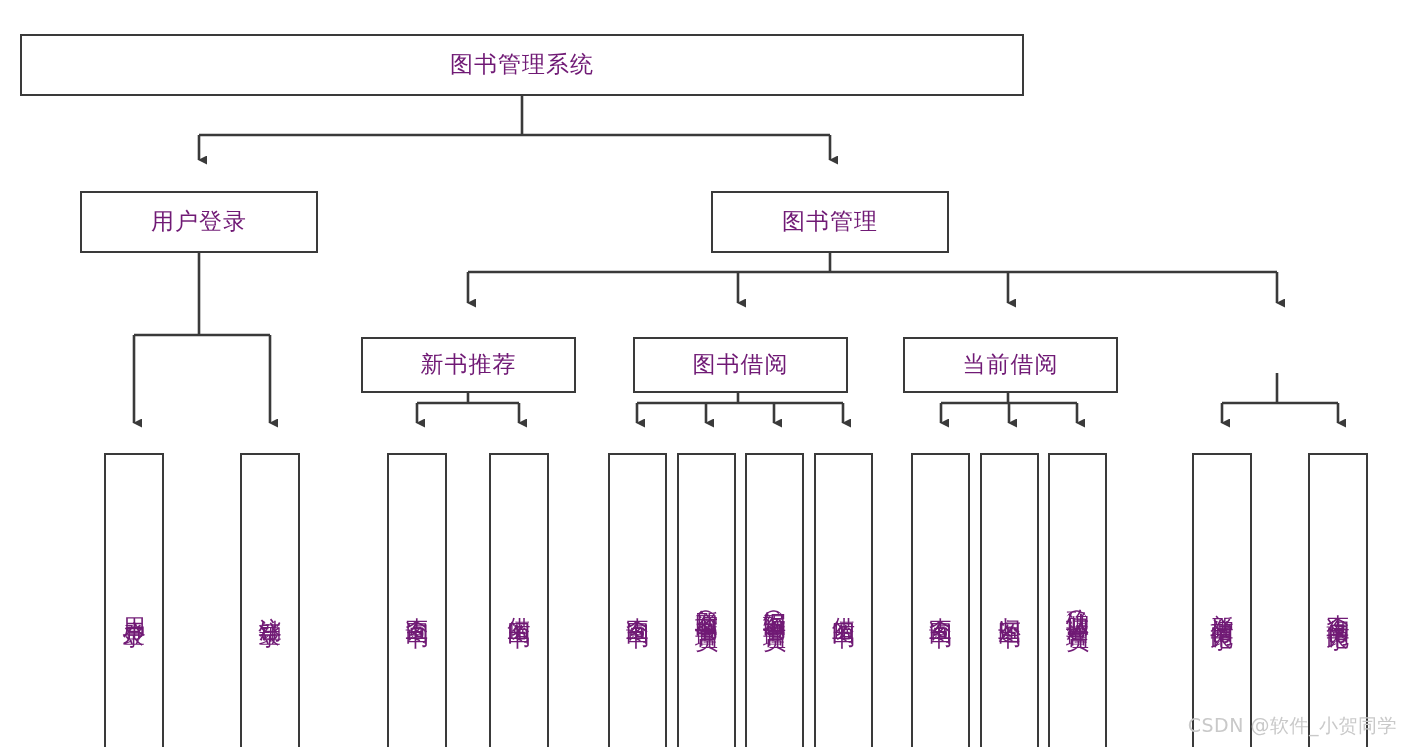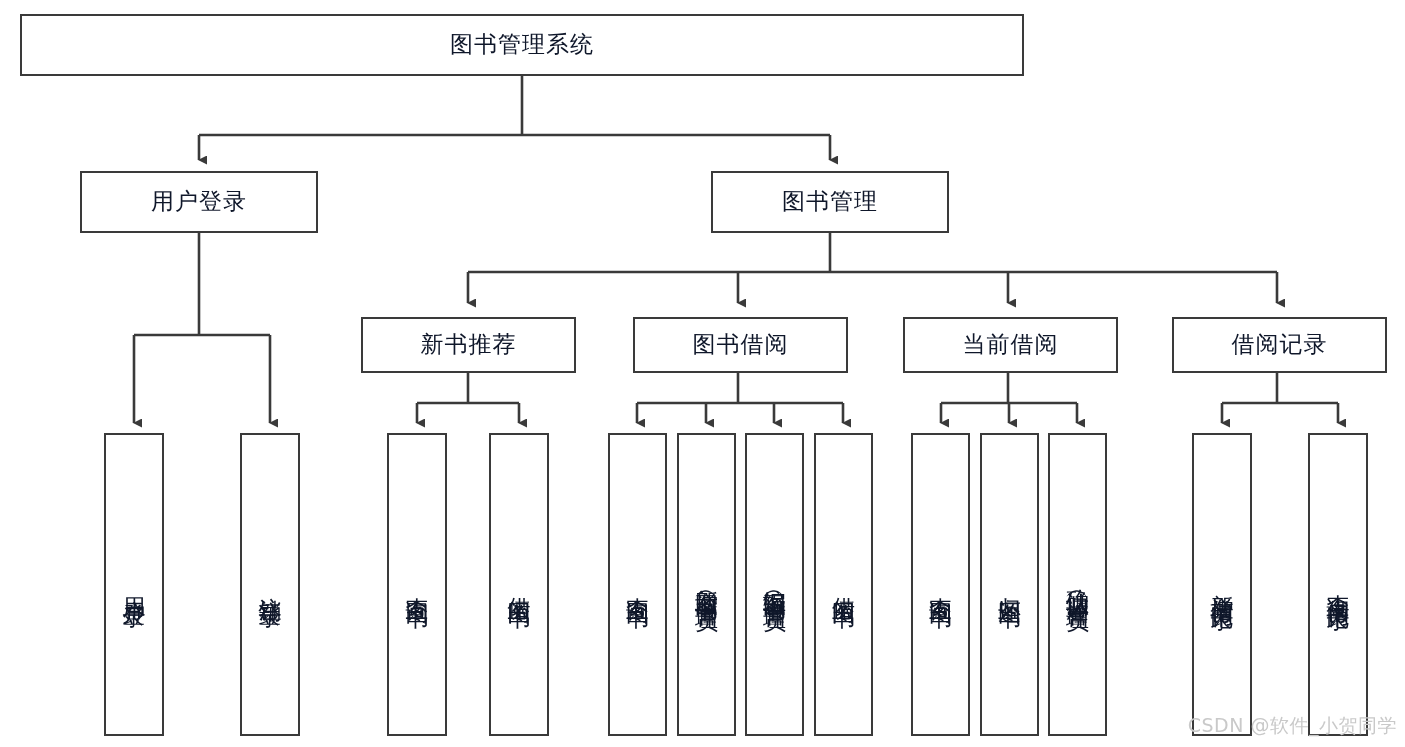--- a/index.html
+++ b/index.html
@@ -27,23 +27,24 @@
     pointer-events: none;
   }
   .node {
     position: absolute;
     box-sizing: border-box;
     background: #ffffff;
     border: 2px solid #3a3a3a;
     display: flex;
     align-items: center;
     justify-content: center;
-    color: #0f172a;
+    color: #701a75;
     text-align: center;
     z-index: 2;
+    margin-top: 20px;
   }
   .node-h {
     font-size: 23px;
     line-height: 1.2;
     letter-spacing: 1px;
   }
   .node-v {
     writing-mode: vertical-rl;
     text-orientation: upright;
     font-size: 23px;
@@ -135,23 +136,20 @@
 
   <div class="node node-h" style="left:711px; top:171px; width:238px; height:62px;">
     <span>图书管理</span>
   </div>
   <div class="node node-h" style="left:903px; top:317px; width:215px; height:56px;">
     <span>当前借阅</span>
   </div>
   <div class="node node-h" style="left:633px; top:317px; width:215px; height:56px;">
     <span>图书借阅</span>
   </div>
-  <div class="node node-h" style="left:1172px; top:317px; width:215px; height:56px;">
-    <span>借阅记录</span>
-  </div>
 
   <div class="node node-v" style="left:104px; top:433px; width:60px; height:303px;">
     <span>用户登录</span>
   </div>
   <div class="node node-v" style="left:240px; top:433px; width:60px; height:303px;">
     <span>注销登录</span>
   </div>
 
   <div class="node node-v" style="left:387px; top:433px; width:60px; height:303px;">
     <span>查询图书</span>

